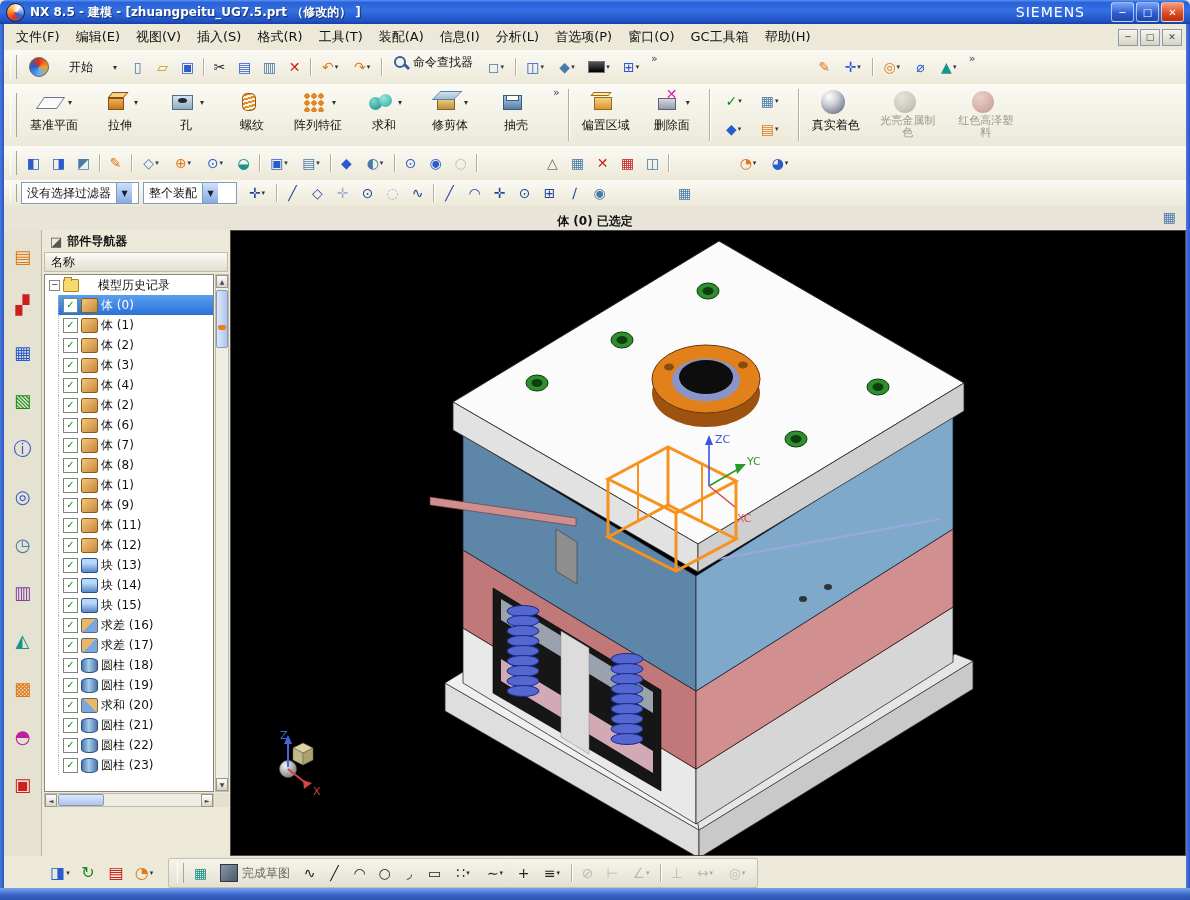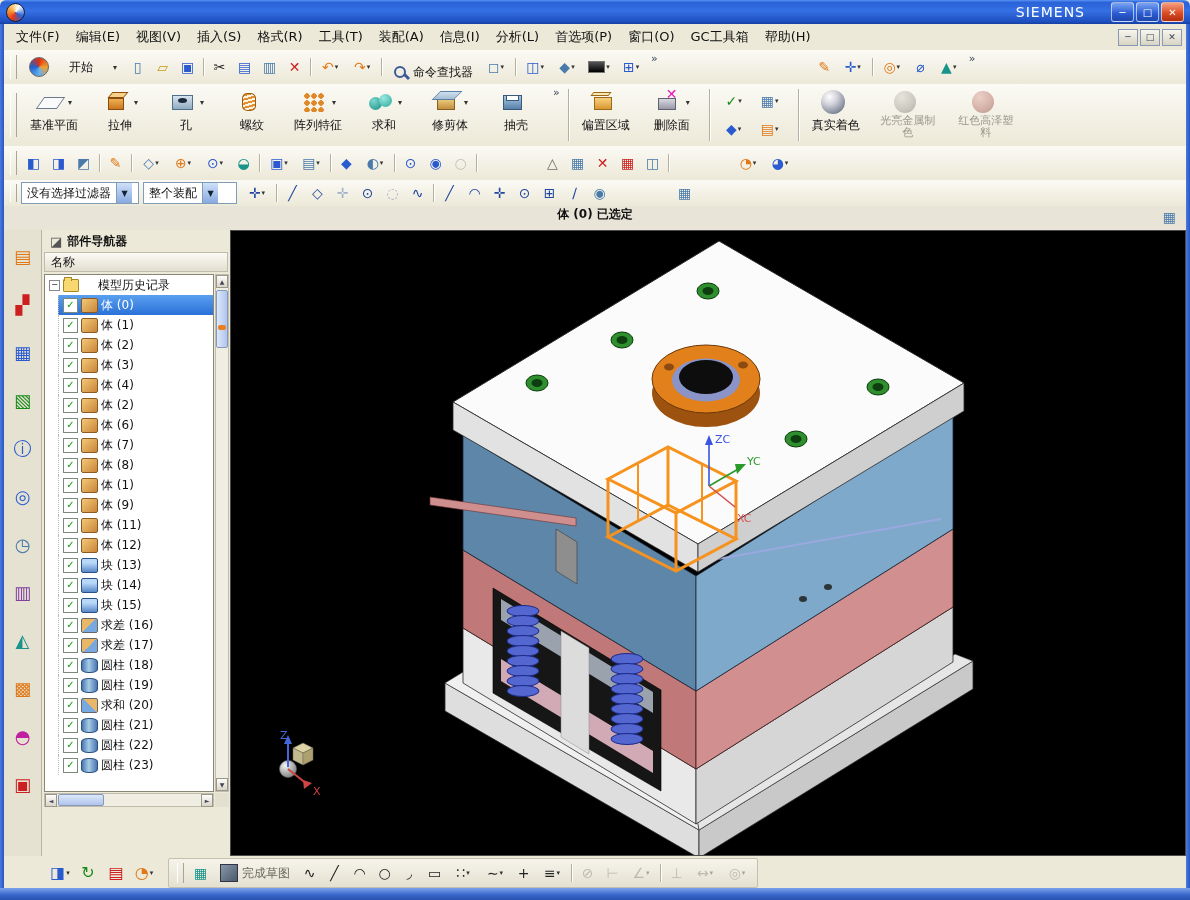--- a/index.html
+++ b/index.html
@@ -56,21 +56,21 @@
   .c-blue{color:#2a5ad0}.c-dblue{color:#23479e}.c-steel{color:#4a7aaa}.c-orange{color:#e07818}
   .c-red{color:#cc2020}.c-green{color:#188a18}.c-teal{color:#18948a}.c-gray{color:#707068}
   .c-yellow{color:#c89a10}.c-purple{color:#8040a0}.c-magenta{color:#c020a0}.c-black{color:#222}
   .overflowg{font-size:11px;color:#345;margin:0 4px;align-self:flex-start;padding-top:2px}
   
   .start-btn{display:inline-flex;align-items:center;gap:20px;padding:0 7px;height:27px;
     border:1px solid transparent;border-radius:2px}
   .nx-swirl{width:18px;height:18px;border-radius:50%;
     background:conic-gradient(#e03010,#f0a030,#60b0f0,#2060d0,#e03010);border:1px solid #666}
   .sarrow{font-size:8px;color:#333}
-  .cf-btn{display:inline-flex;align-items:flex-end;gap:4px;padding:0 6px;height:27px;
+  .cf-btn{display:inline-flex;align-items:flex-start;gap:4px;padding:0 6px;height:27px;
     border:1px solid transparent;border-radius:2px}
   .cf-icon{width:17px;height:17px;position:relative;flex:none}
   .cf-icon::before{content:"";position:absolute;left:2px;top:2px;width:8px;height:8px;
     border:2px solid #3a5a9a;border-radius:50%}
   .cf-icon::after{content:"";position:absolute;left:11px;top:11px;width:7px;height:3px;
     background:#3a5a9a;transform:rotate(45deg)}
   .midgap{width:150px;flex:none}
   
   .bigbtn{display:flex;flex-direction:column;align-items:center;min-width:50px;height:56px;
     padding:3px 7px 0;border:1px solid transparent;border-radius:3px;flex:none}
@@ -125,21 +125,21 @@
   
   .combo{display:inline-flex;align-items:center;height:20px;border:1px solid #7f9db9;
     background:#fff;font-size:12px;margin-right:4px;flex:none}
   .combo .cval{padding:5px 5px;white-space:nowrap;overflow:hidden}
   .combo .cbtn{width:16px;height:100%;background:linear-gradient(#cfe0f8,#88aae0);
     border-left:1px solid #7f9db9;display:flex;align-items:center;justify-content:center;
     font-size:8px;color:#123;box-sizing:border-box}
   .combo.w1{width:116px}.combo.w2{width:92px}
   
   .promptbar{position:absolute;left:4px;right:4px;top:206px;height:24px;background:#e8e5d8;
-    border-bottom:1px solid #aaa695;display:flex;align-items:flex-start;justify-content:center}
+    border-bottom:1px solid #aaa695;display:flex;align-items:flex-end;justify-content:center}
   .ptext{font-weight:bold;font-size:12px}
   .pgrid{position:absolute;right:10px;top:3px;font-size:14px;color:#4a7aaa}
   
   .main{position:absolute;left:4px;top:230px;width:1182px;height:626px;background:#ece9d8}
   .resourcebar{position:absolute;left:0;top:0;width:38px;height:626px;background:#e6e2d2;
     border-right:1px solid #b8b4a4;display:flex;flex-direction:column;align-items:center;padding-top:12px;box-sizing:border-box}
   .resourcebar .tbi{width:28px;height:28px;margin-bottom:18px}
   .resourcebar .tbi .glyph{font-size:18px}
   
   .navpanel{position:absolute;left:38px;top:0;width:188px;height:578px;background:#ece9d8;
@@ -200,20 +200,21 @@
     background:linear-gradient(#f6f4ea,#e4e1d2);border:1px solid #c4c0b0;border-radius:2px;padding:0 4px}
   .finish-btn{display:flex;align-items:center;gap:4px;padding:0 7px;height:24px;color:#6a6a5e;font-size:12px;flex:none}
   .fs-icon{width:16px;height:16px;background:linear-gradient(135deg,#8898a8,#4a5a6a);
     border:1px solid #334;flex:none}
 </style>
 </head>
 <body>
 
 <div class="titlebar">
   <div class="nx-logo"></div>
+  <span class="title-text">NX 8.5 - 建模 - [zhuangpeitu_UG7.5.prt （修改的） ]</span>
   <span class="brand">SIEMENS</span>
   <div class="wbtns">
     <div class="wbtn">─</div>
     <div class="wbtn">□</div>
     <div class="wbtn close">✕</div>
   </div>
 </div>
 <div class="wside l"></div>
 <div class="wside r"></div>
 

